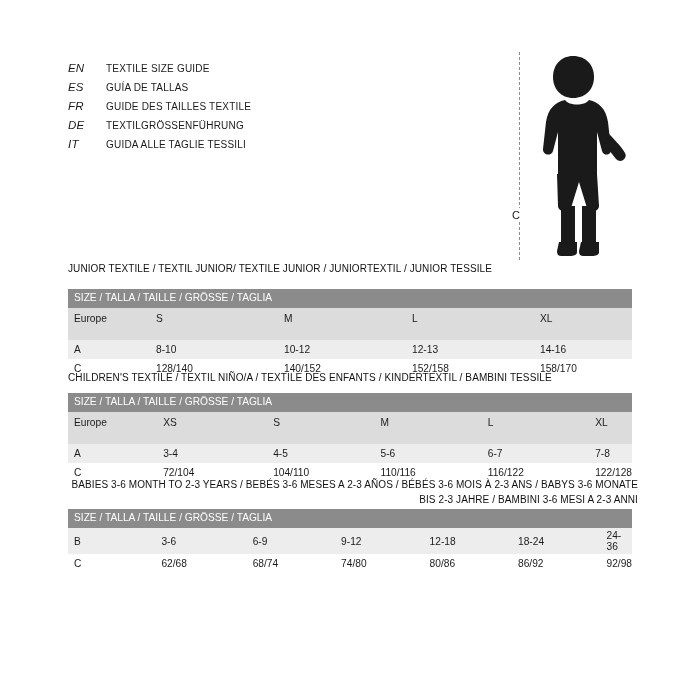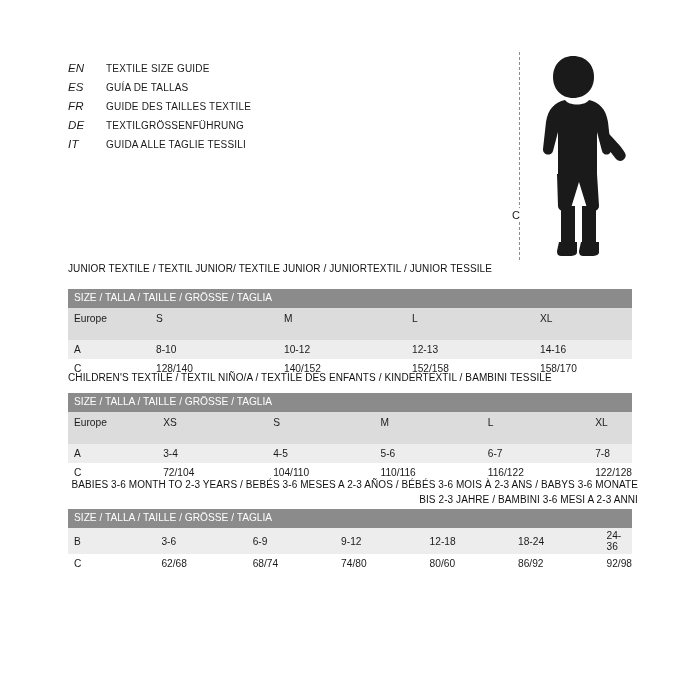--- a/index.html
+++ b/index.html
@@ -251,21 +251,21 @@
       <td class="c1" style="width:86px">9-12</td>
       <td class="c1" style="width:86px">12-18</td>
       <td class="c1" style="width:86px">18-24</td>
       <td class="c1">24-36</td>
     </tr>
     <tr class="row-plain">
       <td class="c1">C</td>
       <td class="c1">62/68</td>
       <td class="c1">68/74</td>
       <td class="c1">74/80</td>
-      <td class="c1">80/60</td>
+      <td class="c1">80/86</td>
       <td class="c1">86/92</td>
       <td class="c1">92/98</td>
     </tr>
   </tbody>
     </table>
 
 
 </div>
 
 </body></html>

